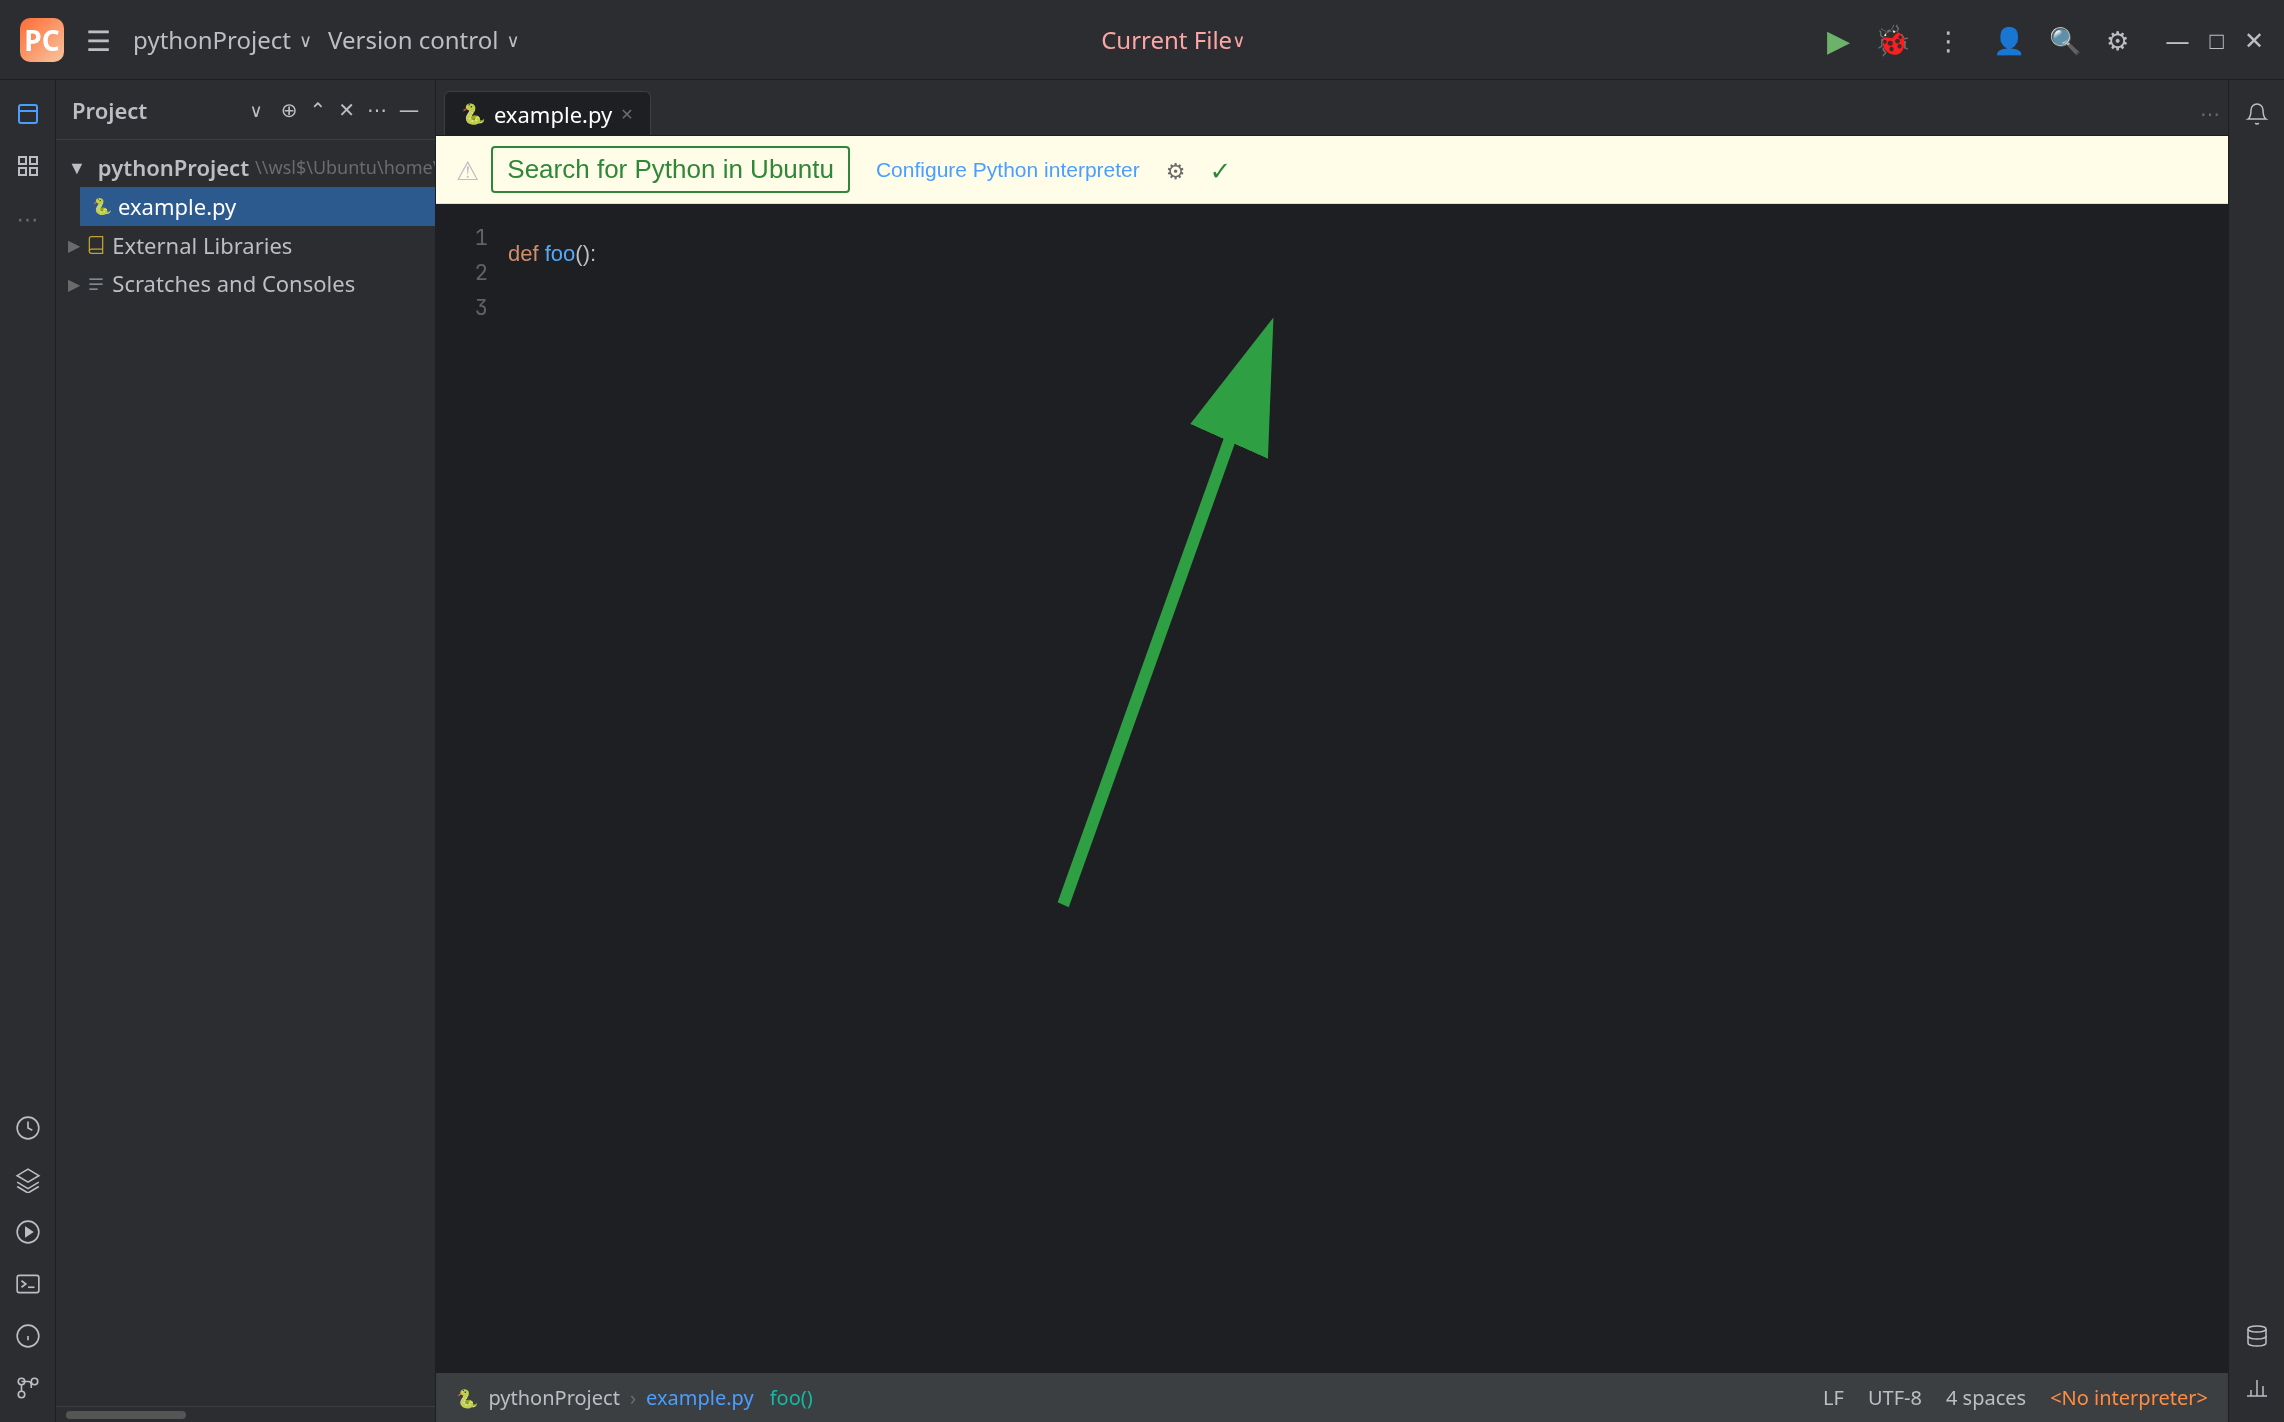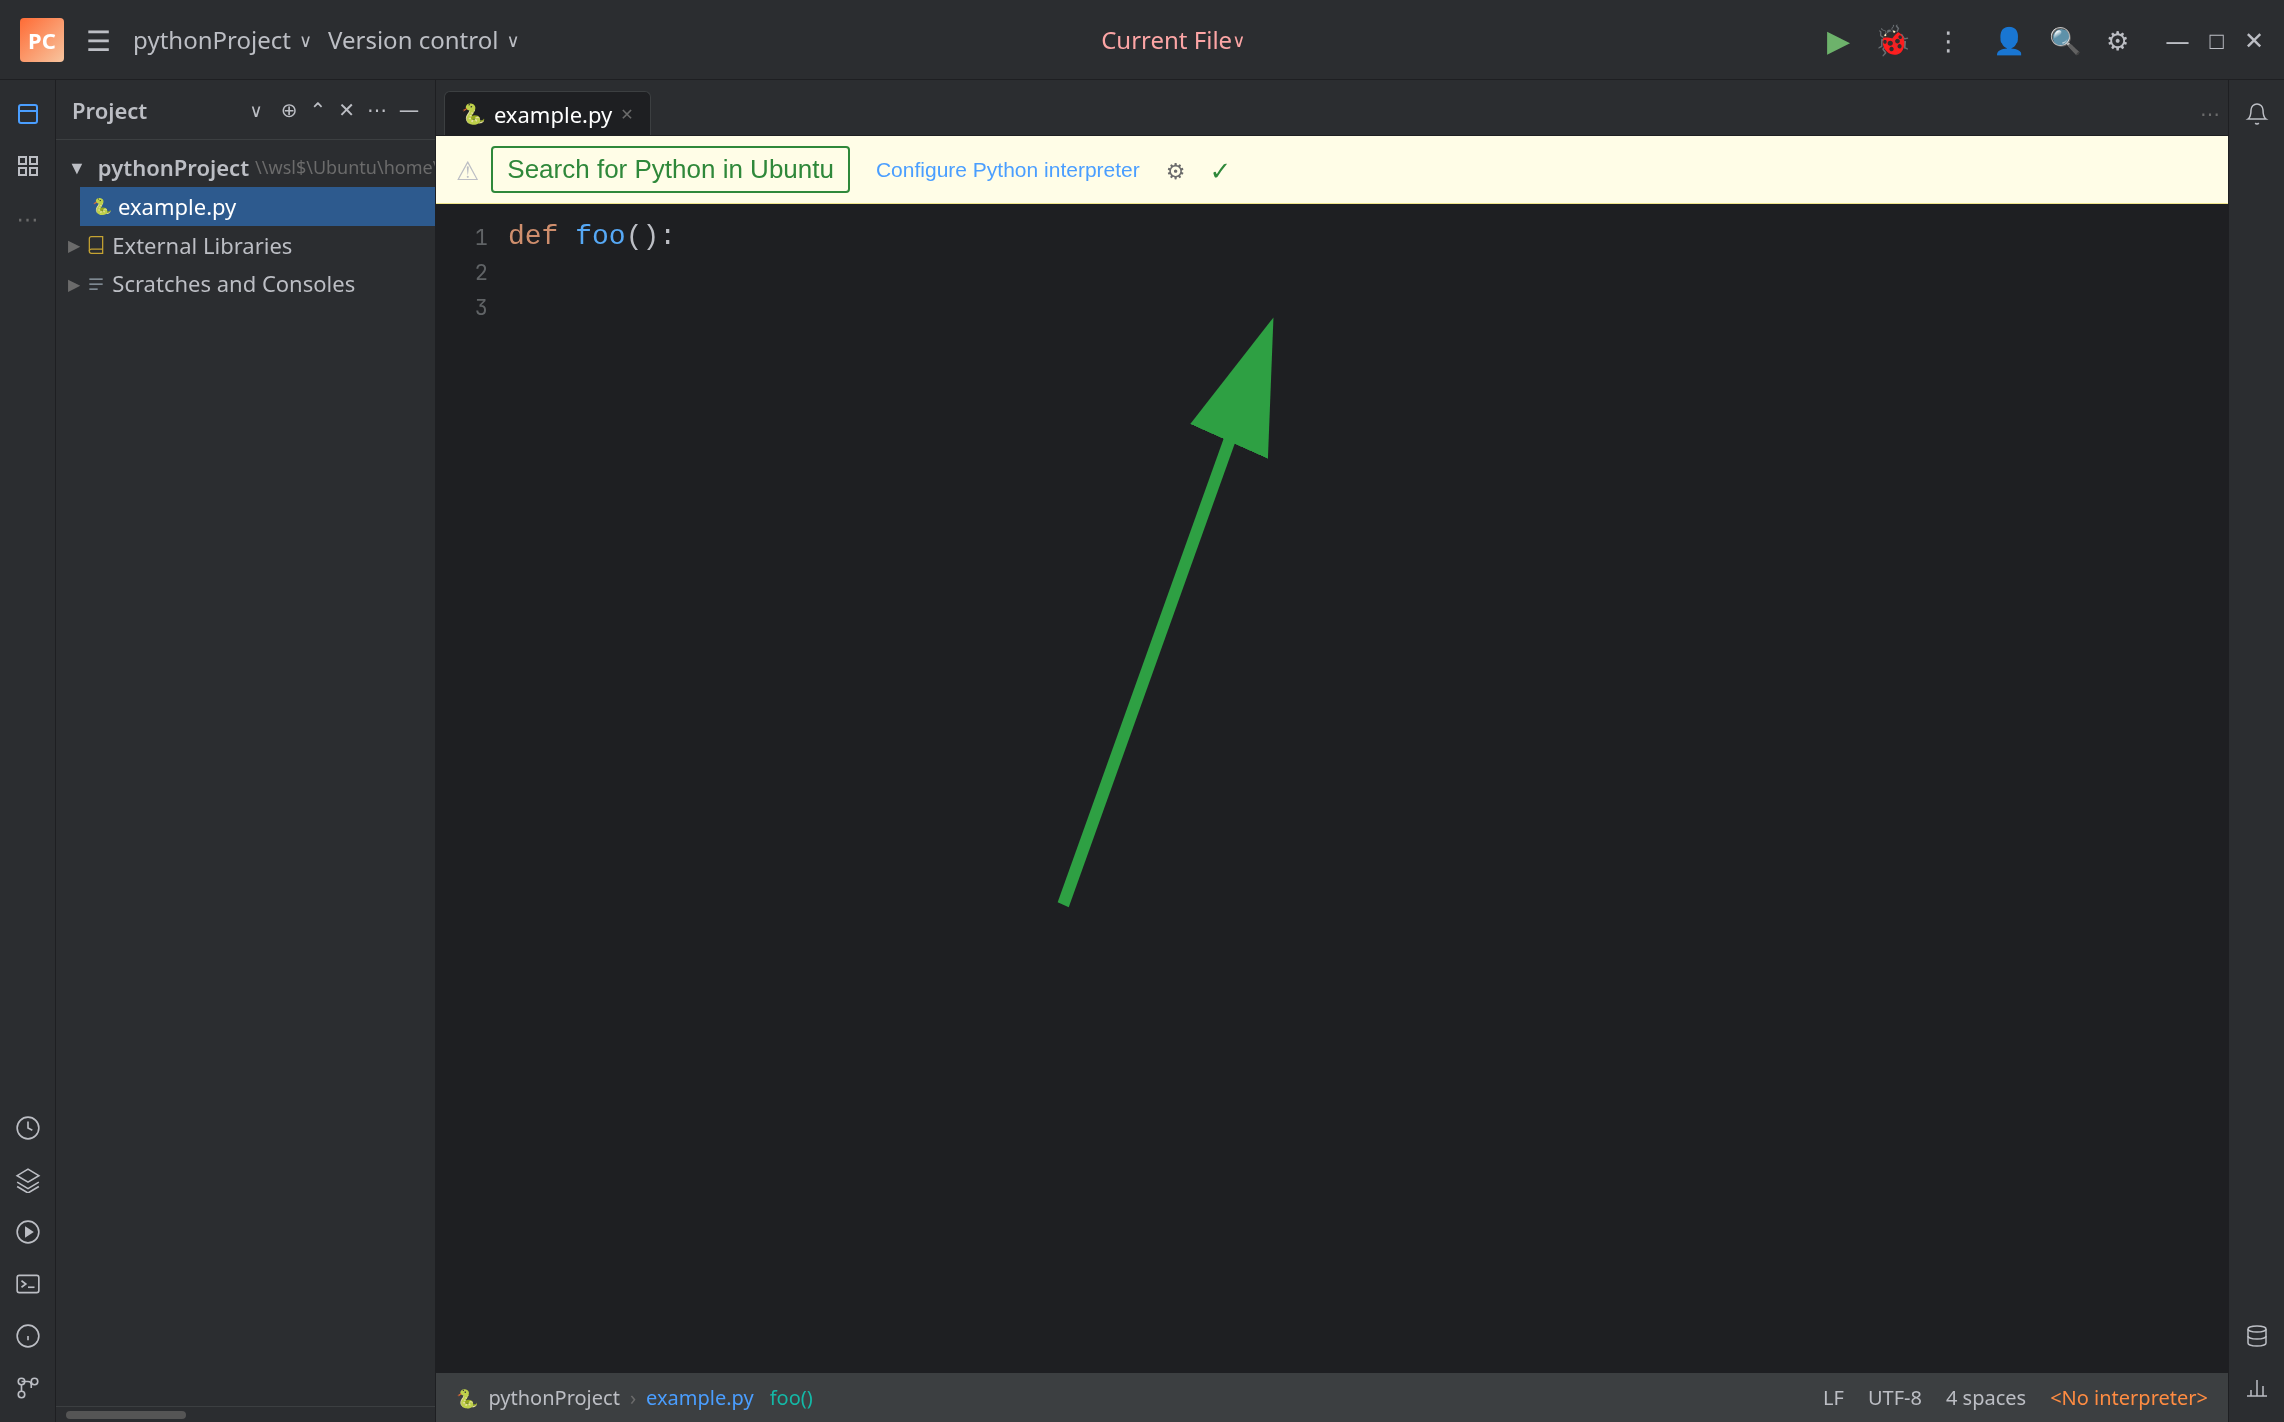--- a/index.html
+++ b/index.html
@@ -11,23 +11,23 @@
       background: #2b2d30;
       display: flex;
       align-items: center;
       padding: 0 20px;
       gap: 16px;
       border-bottom: 1px solid #1e1f22;
     }
     .titlebar-logo {
       width: 44px; height: 44px;
       background: linear-gradient(135deg, #ff6b35, #f7c59f);
-      border-radius: 4px;
+      border-radius: 10px;
       display: flex; align-items: center; justify-content: center;
-      font-size: 22px; font-weight: bold; color: white;
+      font-size: 28px; font-weight: bold; color: white;
       flex-shrink: 0;
     }
     .titlebar-menu-icon {
       font-size: 28px; color: #bcbec4; cursor: pointer; padding: 6px;
     }
     .titlebar-project {
       display: flex; align-items: center; gap: 8px;
       color: #bcbec4; font-size: 24px; cursor: pointer;
     }
     .titlebar-vcs {
@@ -205,23 +205,24 @@
       font-family: 'JetBrains Mono', 'Consolas', monospace;
       font-size: 22px;
       line-height: 1.6;
       user-select: none;
       flex-shrink: 0;
     }
     .line-num { height: 35px; display: flex; align-items: center; }
     .code-content {
       flex: 1;
       padding: 16px 0;
-      font-family: Liberation Mono, monospace;
-      font-size: 28px;
+      font-family: Liberation Sans, sans-serif;
+      font-size: 22px;
       line-height: 1.6;
+      margin-top: 16px;
     }
     .code-line { height: 35px; display: flex; align-items: center; padding-left: 8px; }
     .kw-def { color: #cf8e6d; }
     .kw-func { color: #56a8f5; }
     .kw-pass { color: #cf8e6d; }
     .kw-paren { color: #bcbec4; }
 
     
     .arrow-overlay {
       position: absolute;

